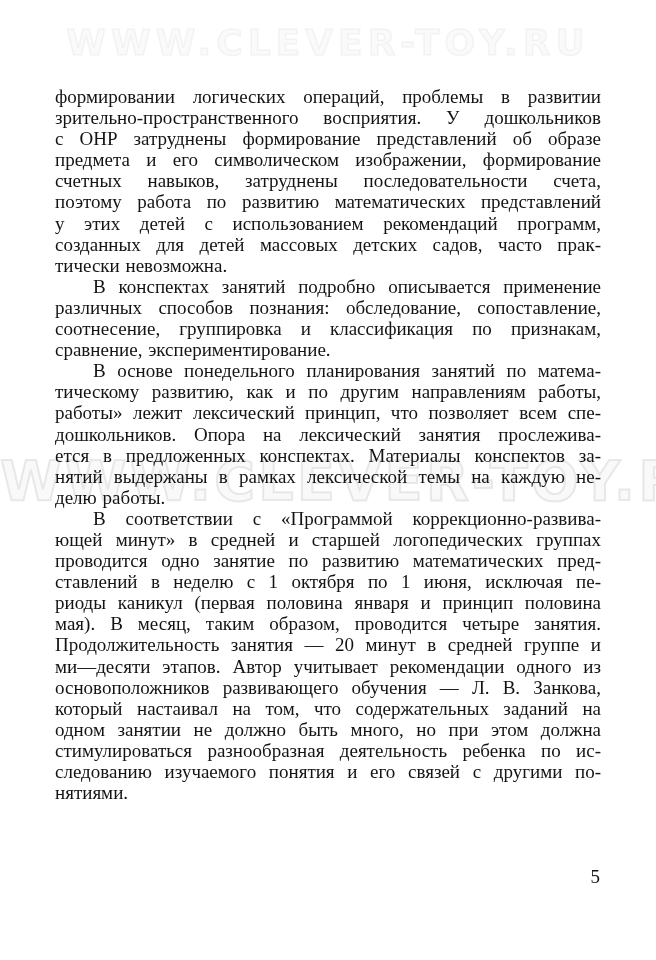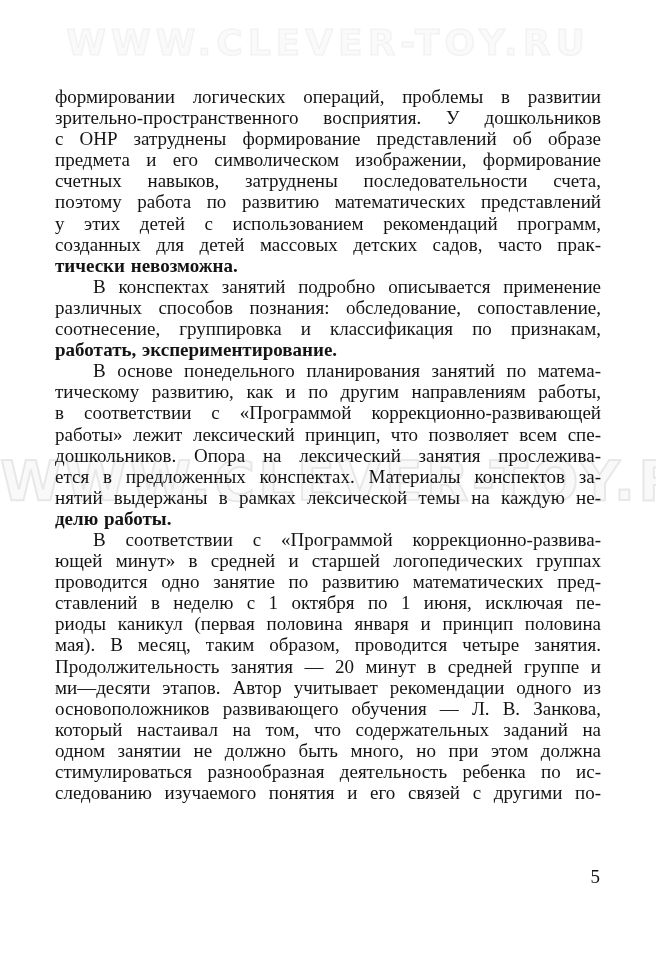--- a/index.html
+++ b/index.html
@@ -52,21 +52,20 @@
     line-height: 21.1px;
     text-align: justify;
     text-align-last: justify;
     word-spacing: 1px;
   }
   .line.indent {
     text-indent: 38px;
   }
   .line.para-end {
     text-align-last: left;
-    font-weight: bold;
   }
   .page-number {
     position: absolute;
     top: 866px;
     right: 56px;
     font-size: 19px;
     color: #141414;
   }
 </style>
 </head>
@@ -81,37 +80,37 @@
       <div class="line">с ОНР затруднены формирование представлений об образе</div>
       <div class="line">предмета и его символическом изображении, формирование</div>
       <div class="line">счетных навыков, затруднены последовательности счета,</div>
       <div class="line">поэтому работа по развитию математических представлений</div>
       <div class="line">у этих детей с использованием рекомендаций программ,</div>
       <div class="line">созданных для детей массовых детских садов, часто прак-</div>
       <div class="line para-end">тически невозможна.</div>
       <div class="line indent">В конспектах занятий подробно описывается применение</div>
       <div class="line">различных способов познания: обследование, сопоставление,</div>
       <div class="line">соотнесение, группировка и классификация по признакам,</div>
-      <div class="line para-end">работать, экспериментирование.</div>
+      <div class="line para-end">сравнение, экспериментирование.</div>
       <div class="line indent">В основе понедельного планирования занятий по матема-</div>
       <div class="line">тическому развитию, как и по другим направлениям работы,</div>
-      <div class="line">в соответствии с «Программой коррекционно-развивающей</div>
       <div class="line">работы» лежит лексический принцип, что позволяет всем спе-</div>
       <div class="line">дошкольников. Опора на лексический занятия прослежива-</div>
       <div class="line">ется в предложенных конспектах. Материалы конспектов за-</div>
       <div class="line">нятий выдержаны в рамках лексической темы на каждую не-</div>
       <div class="line para-end">делю работы.</div>
       <div class="line indent">В соответствии с «Программой коррекционно-развива-</div>
       <div class="line">ющей минут» в средней и старшей логопедических группах</div>
       <div class="line">проводится одно занятие по развитию математических пред-</div>
       <div class="line">ставлений в неделю с 1 октября по 1 июня, исключая пе-</div>
       <div class="line">риоды каникул (первая половина января и принцип половина</div>
       <div class="line">мая). В месяц, таким образом, проводится четыре занятия.</div>
       <div class="line">Продолжительность занятия — 20 минут в средней группе и</div>
       <div class="line">ми—десяти этапов. Автор учитывает рекомендации одного из</div>
       <div class="line">основоположников развивающего обучения — Л. В. Занкова,</div>
       <div class="line">который настаивал на том, что содержательных заданий на</div>
       <div class="line">одном занятии не должно быть много, но при этом должна</div>
       <div class="line">стимулироваться разнообразная деятельность ребенка по ис-</div>
       <div class="line">следованию изучаемого понятия и его связей с другими по-</div>
+      <div class="line para-end">нятиями.</div>
     </div>
   <div class="page-number">5</div>
 </div>
 
 </body></html>

